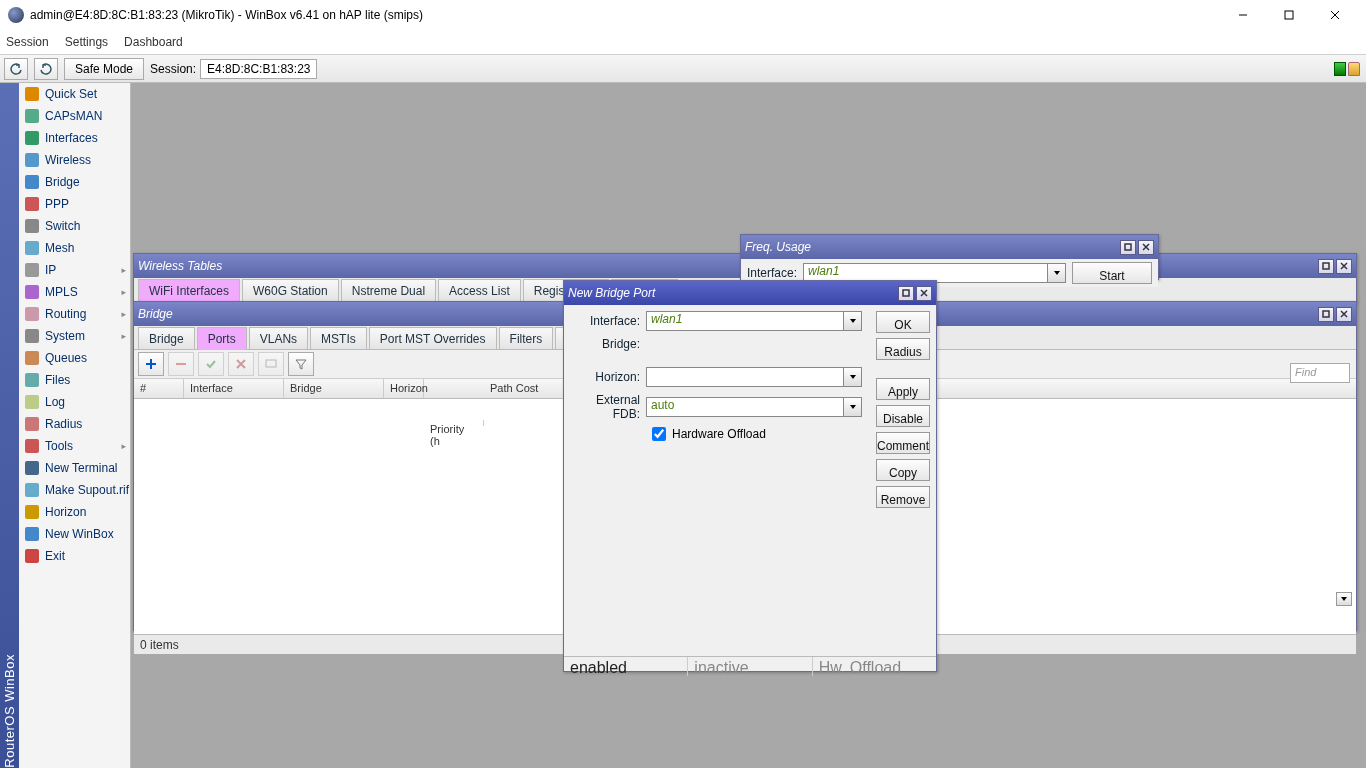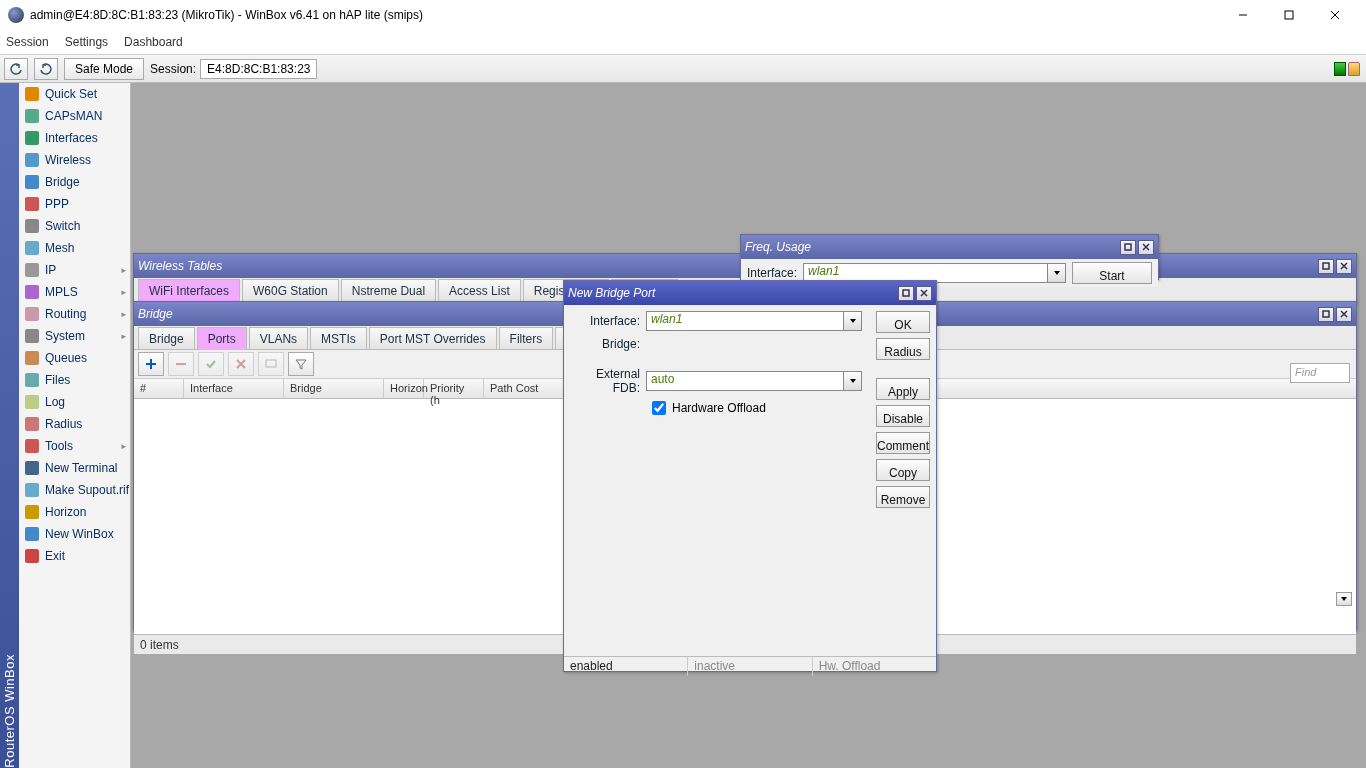--- a/index.html
+++ b/index.html
@@ -66,21 +66,21 @@
 .frow { display:flex; align-items:center; margin-bottom:6px; }
 .flabel { width:74px; text-align:right; padding-right:6px; color:#123; }
 .fcontrol { flex:1; display:flex; }
 .finput { flex:1; height:20px; border:1px solid #888; background:#fff; padding:0 4px; font-style:italic; color:#4d7c0f;}
 .finput.sel { background:#1560c0; color:#fff; }
 .fdd { width:18px; height:20px; border:1px solid #888; border-left:none; background:linear-gradient(#fff,#ddd); display:flex; align-items:center; justify-content:center;}
 .fdd svg{width:8px;height:8px;fill:#000;}
 .fchk { display:flex; align-items:center; gap:6px; margin-left:80px; margin-top:2px;}
 .fchk input{width:14px;height:14px;}
 .dlg-status { height:20px; border-top:1px solid #bbb; display:flex; }
-.dlg-status > div { flex:1; border-right:1px solid #ccc; padding:2px 6px; color:#888; font-size:12px;}
+.dlg-status > div { flex:1; border-right:1px solid #ccc; padding:2px 6px; color:#888; font-size:16px;}
 .dlg-status > div:first-child{color:#222;}
 
 
 </style>
 </head>
 <body>
 
 <div class="titlebar">
   <span class="titlebar-icon"></span>
   <span class="titlebar-text">admin@E4:8D:8C:B1:83:23 (MikroTik) - WinBox v6.41 on hAP lite (smips)</span>
@@ -318,21 +318,21 @@
               <path d="M2 3 H12 L8 8 V12 L6 11 V8 Z" stroke="#777" fill="none"></path>
             </svg>
           </div>
       </div>
       <div class="find-box" style="top:61px;">Find</div>
       <div class="iw-head" id="br-cols">
           <div style="width: 50px;">#</div>
           <div style="width: 100px;">Interface</div>
           <div style="width: 100px;">Bridge</div>
           <div style="width: 40px;">Horizon</div>
-          <div style="width: 60px;">Priority (h</div>
+          <div style="width: 60px; margin-top: 41px;">Priority (h</div>
           <div style="width: 80px;">Path Cost</div>
         </div>
       <div class="iw-body" style="height:235px;"></div>
       <div class="iw-status">
           <span>0 items</span>
         </div>
       <div style="position:absolute; right:4px; bottom:24px; width:16px; height:14px; border:1px solid #999; background:linear-gradient(#fff,#ddd); display:flex; align-items:center; justify-content:center;">
           <svg width="8" height="8">
             <path d="M1 2 L4 6 L7 2 Z" fill="#000"></path>
           </svg>
@@ -397,20 +397,31 @@
                     <path d="M1 2 L4 6 L7 2 Z"></path>
                   </svg>
                 </div>
             </div>
           </div>
           <div class="frow">
             <div class="flabel">Bridge:</div>
           </div>
           <div style="height:10px;"></div>
           <div class="frow">
+            <div class="flabel">Horizon:</div>
+            <div class="fcontrol">
+              <div class="finput" style="font-style:normal;"></div>
+              <div class="fdd">
+                  <svg viewBox="0 0 8 8">
+                    <path d="M1 2 L4 6 L7 2 Z"></path>
+                  </svg>
+                </div>
+            </div>
+          </div>
+          <div class="frow">
             <div class="flabel">External FDB:</div>
             <div class="fcontrol">
               <div class="finput" style="font-style:normal;">auto</div>
               <div class="fdd">
                   <svg viewBox="0 0 8 8">
                     <path d="M1 2 L4 6 L7 2 Z"></path>
                   </svg>
                 </div>
             </div>
           </div>

